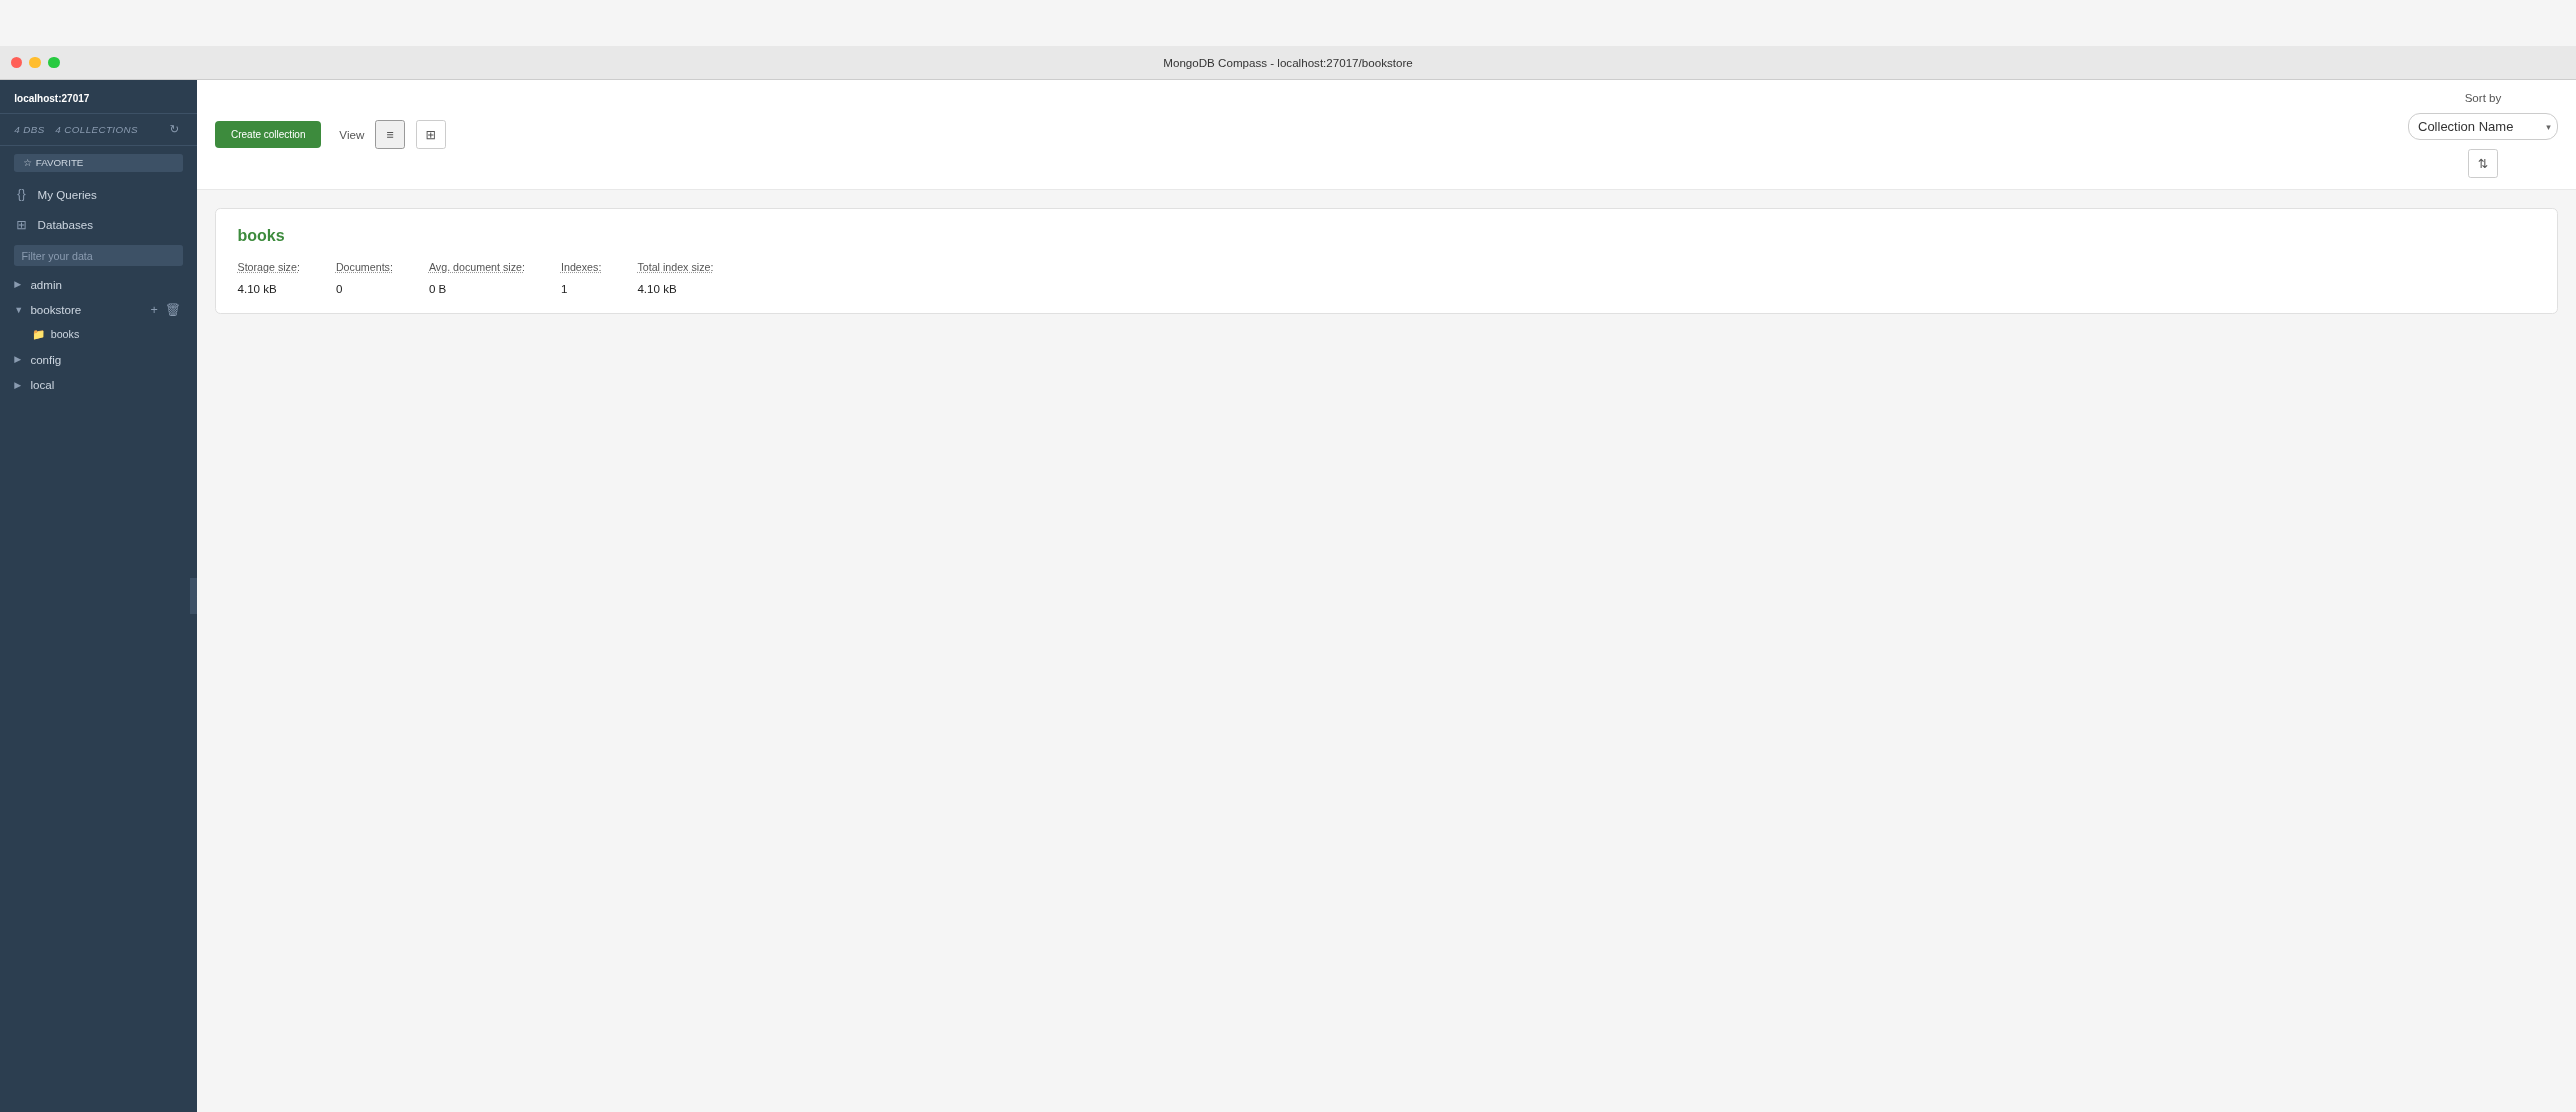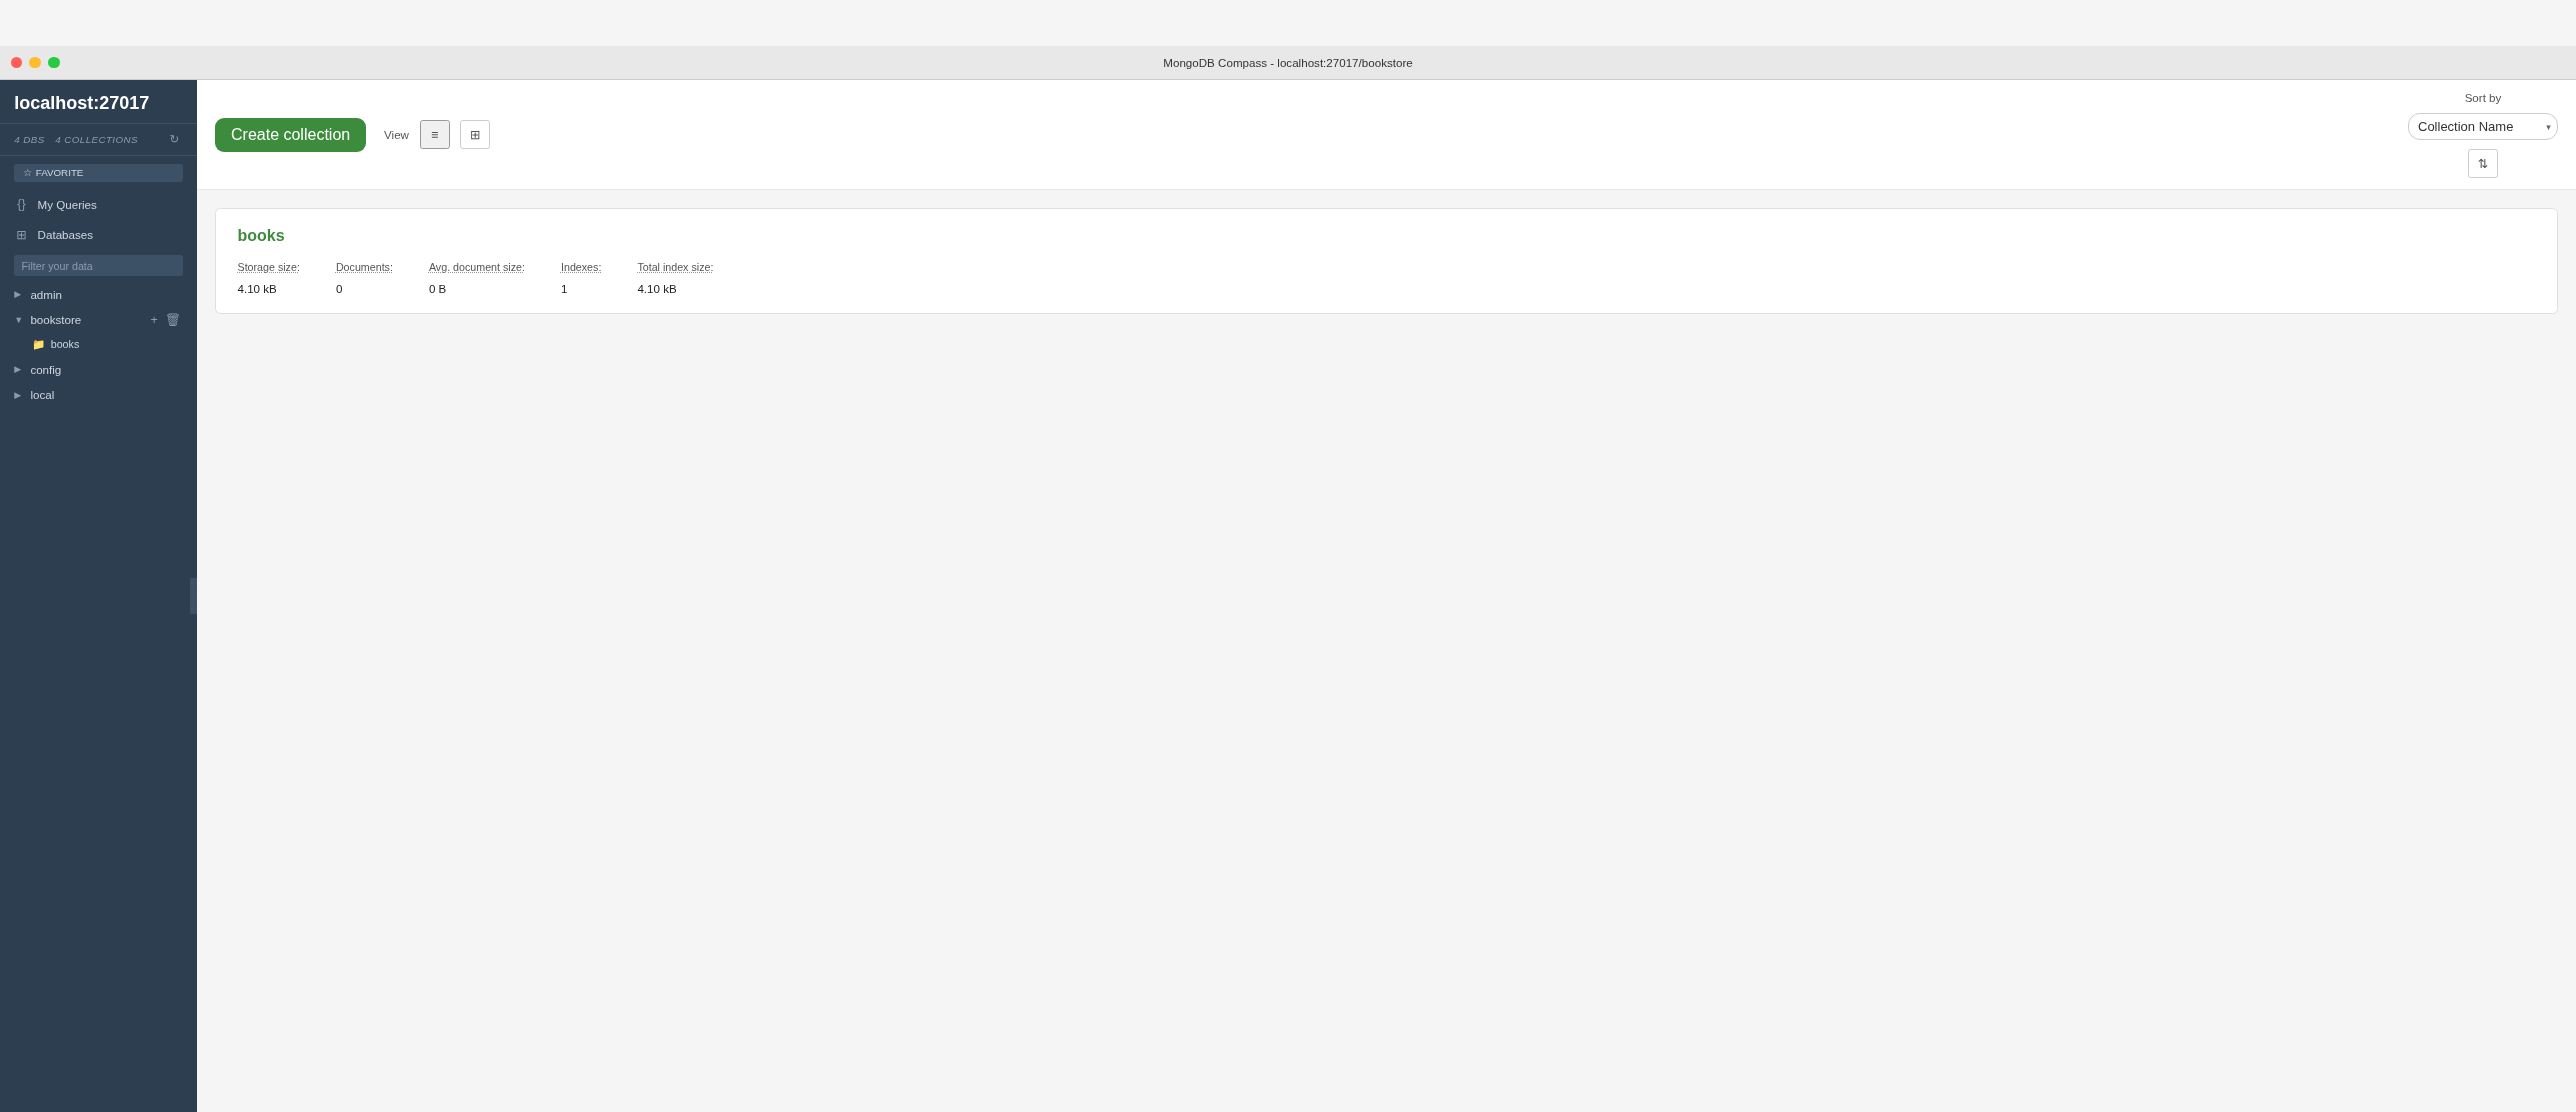--- a/index.html
+++ b/index.html
@@ -61,21 +61,21 @@
       background: #2c3e50;
       color: #cdd6e0;
       display: flex;
       flex-direction: column;
       flex-shrink: 0;
       overflow-y: auto;
       position: relative;
     }
     .sidebar-host {
       padding: 12.5px 14.3px 9px 14.3px;
-      font-size: 18px;
+      font-size: 10px;
       font-weight: 600;
       color: #ffffff;
       border-bottom: 0.9px solid #3d5166;
     }
     .sidebar-meta {
       display: flex;
       align-items: center;
       gap: 9px;
       padding: 7.2px 14.3px;
       font-size: 9.8px;
@@ -246,22 +246,22 @@
       display: flex;
       align-items: center;
       gap: 10.7px;
       border-bottom: 0.9px solid #e8e8e8;
     }
     .create-collection-btn {
       background: #3d8b3d;
       color: #fff;
       border: none;
       padding: 8px 16px;
-      border-radius: 9px;
-      font-size: 16px;
+      border-radius: 4px;
+      font-size: 10px;
       font-weight: 500;
       cursor: pointer;
     }
 
     .view-label {
       font-size: 11.6px;
       color: #555;
       margin-left: 7.2px;
     }
 

